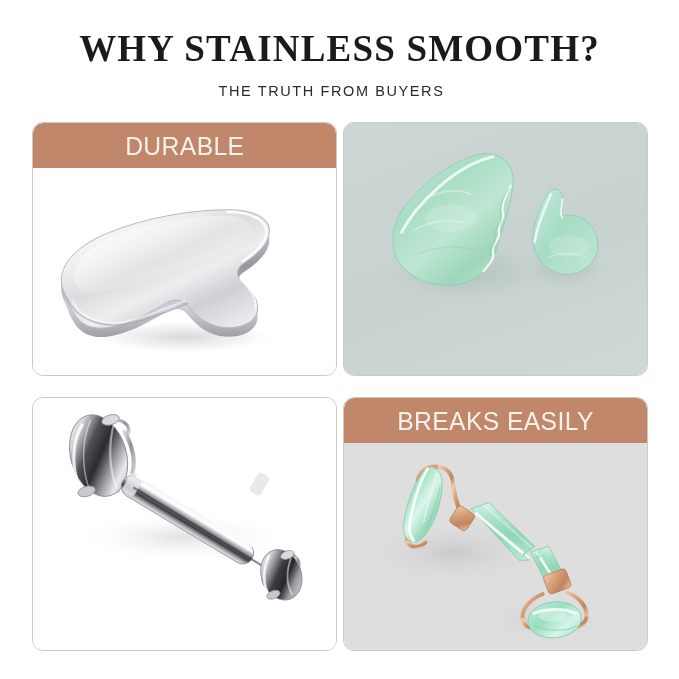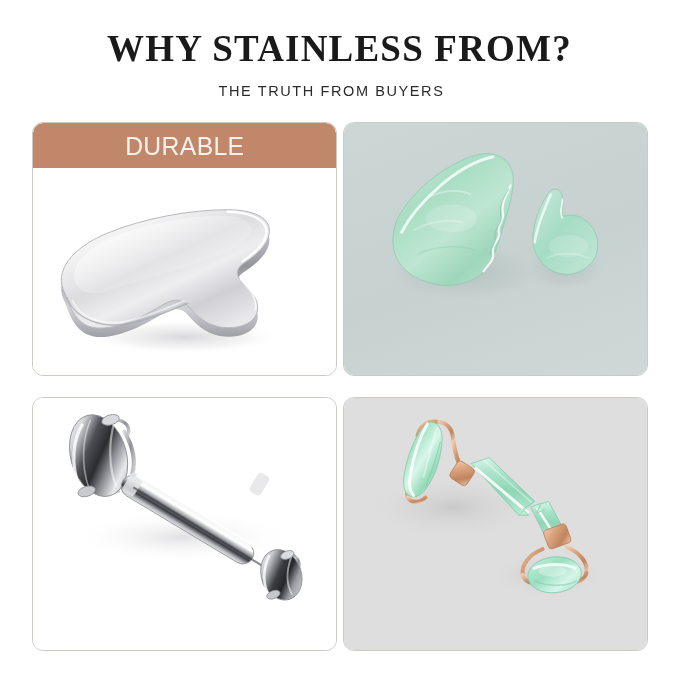--- a/index.html
+++ b/index.html
@@ -101,21 +101,21 @@
   .card-body.gray    { background: #dedede; }
 
   .photo { position: absolute; inset: 0; }
 </style>
 </head>
 <body>
 
 <div class="page">
 
   <div class="heading">
-    <h1 class="title">WHY STAINLESS FROM?</h1>
+    <h1 class="title">WHY STAINLESS SMOOTH?</h1>
     <div class="subtitle">THE TRUTH FROM BUYERS</div>
   </div>
 
   <div class="grid">
 
     <div class="card">
       <div class="card-header">
         <span class="card-header-label">DURABLE</span>
       </div>
       <div class="card-body white">
@@ -339,20 +339,23 @@
             <path d="M238,158 C231,172 231,188 238,200" fill="none" stroke="#ffffff" stroke-width="2.6" opacity="0.8"></path>
             <path d="M260,160 C255,174 255,188 261,198" fill="none" stroke="#ffffff" stroke-width="1.8" opacity="0.5"></path>
             <ellipse cx="256" cy="158" rx="7" ry="4" transform="rotate(-20 256 158)" fill="#dadbdf" stroke="#8e8f95" stroke-width="0.7"></ellipse>
             <ellipse cx="242" cy="198" rx="7" ry="4" transform="rotate(-20 242 198)" fill="#c6c7cb" stroke="#8e8f95" stroke-width="0.7"></ellipse>
           </g>
         </svg>
       </div>
     </div>
 
     <div class="card">
+      <div class="card-header">
+        <span class="card-header-label">BREAKS EASILY</span>
+      </div>
       <div class="card-body gray">
         <svg class="photo" viewBox="0 0 305 209" preserveAspectRatio="xMidYMid meet">
           <defs>
             <linearGradient id="jadeStoneA" x1="0.1" y1="0" x2="0.9" y2="1">
               <stop offset="0%" stop-color="#cdf0df"></stop>
               <stop offset="28%" stop-color="#a6e3c6"></stop>
               <stop offset="50%" stop-color="#d9f6ea"></stop>
               <stop offset="72%" stop-color="#96dcbb"></stop>
               <stop offset="100%" stop-color="#b6e9d2"></stop>
             </linearGradient>

